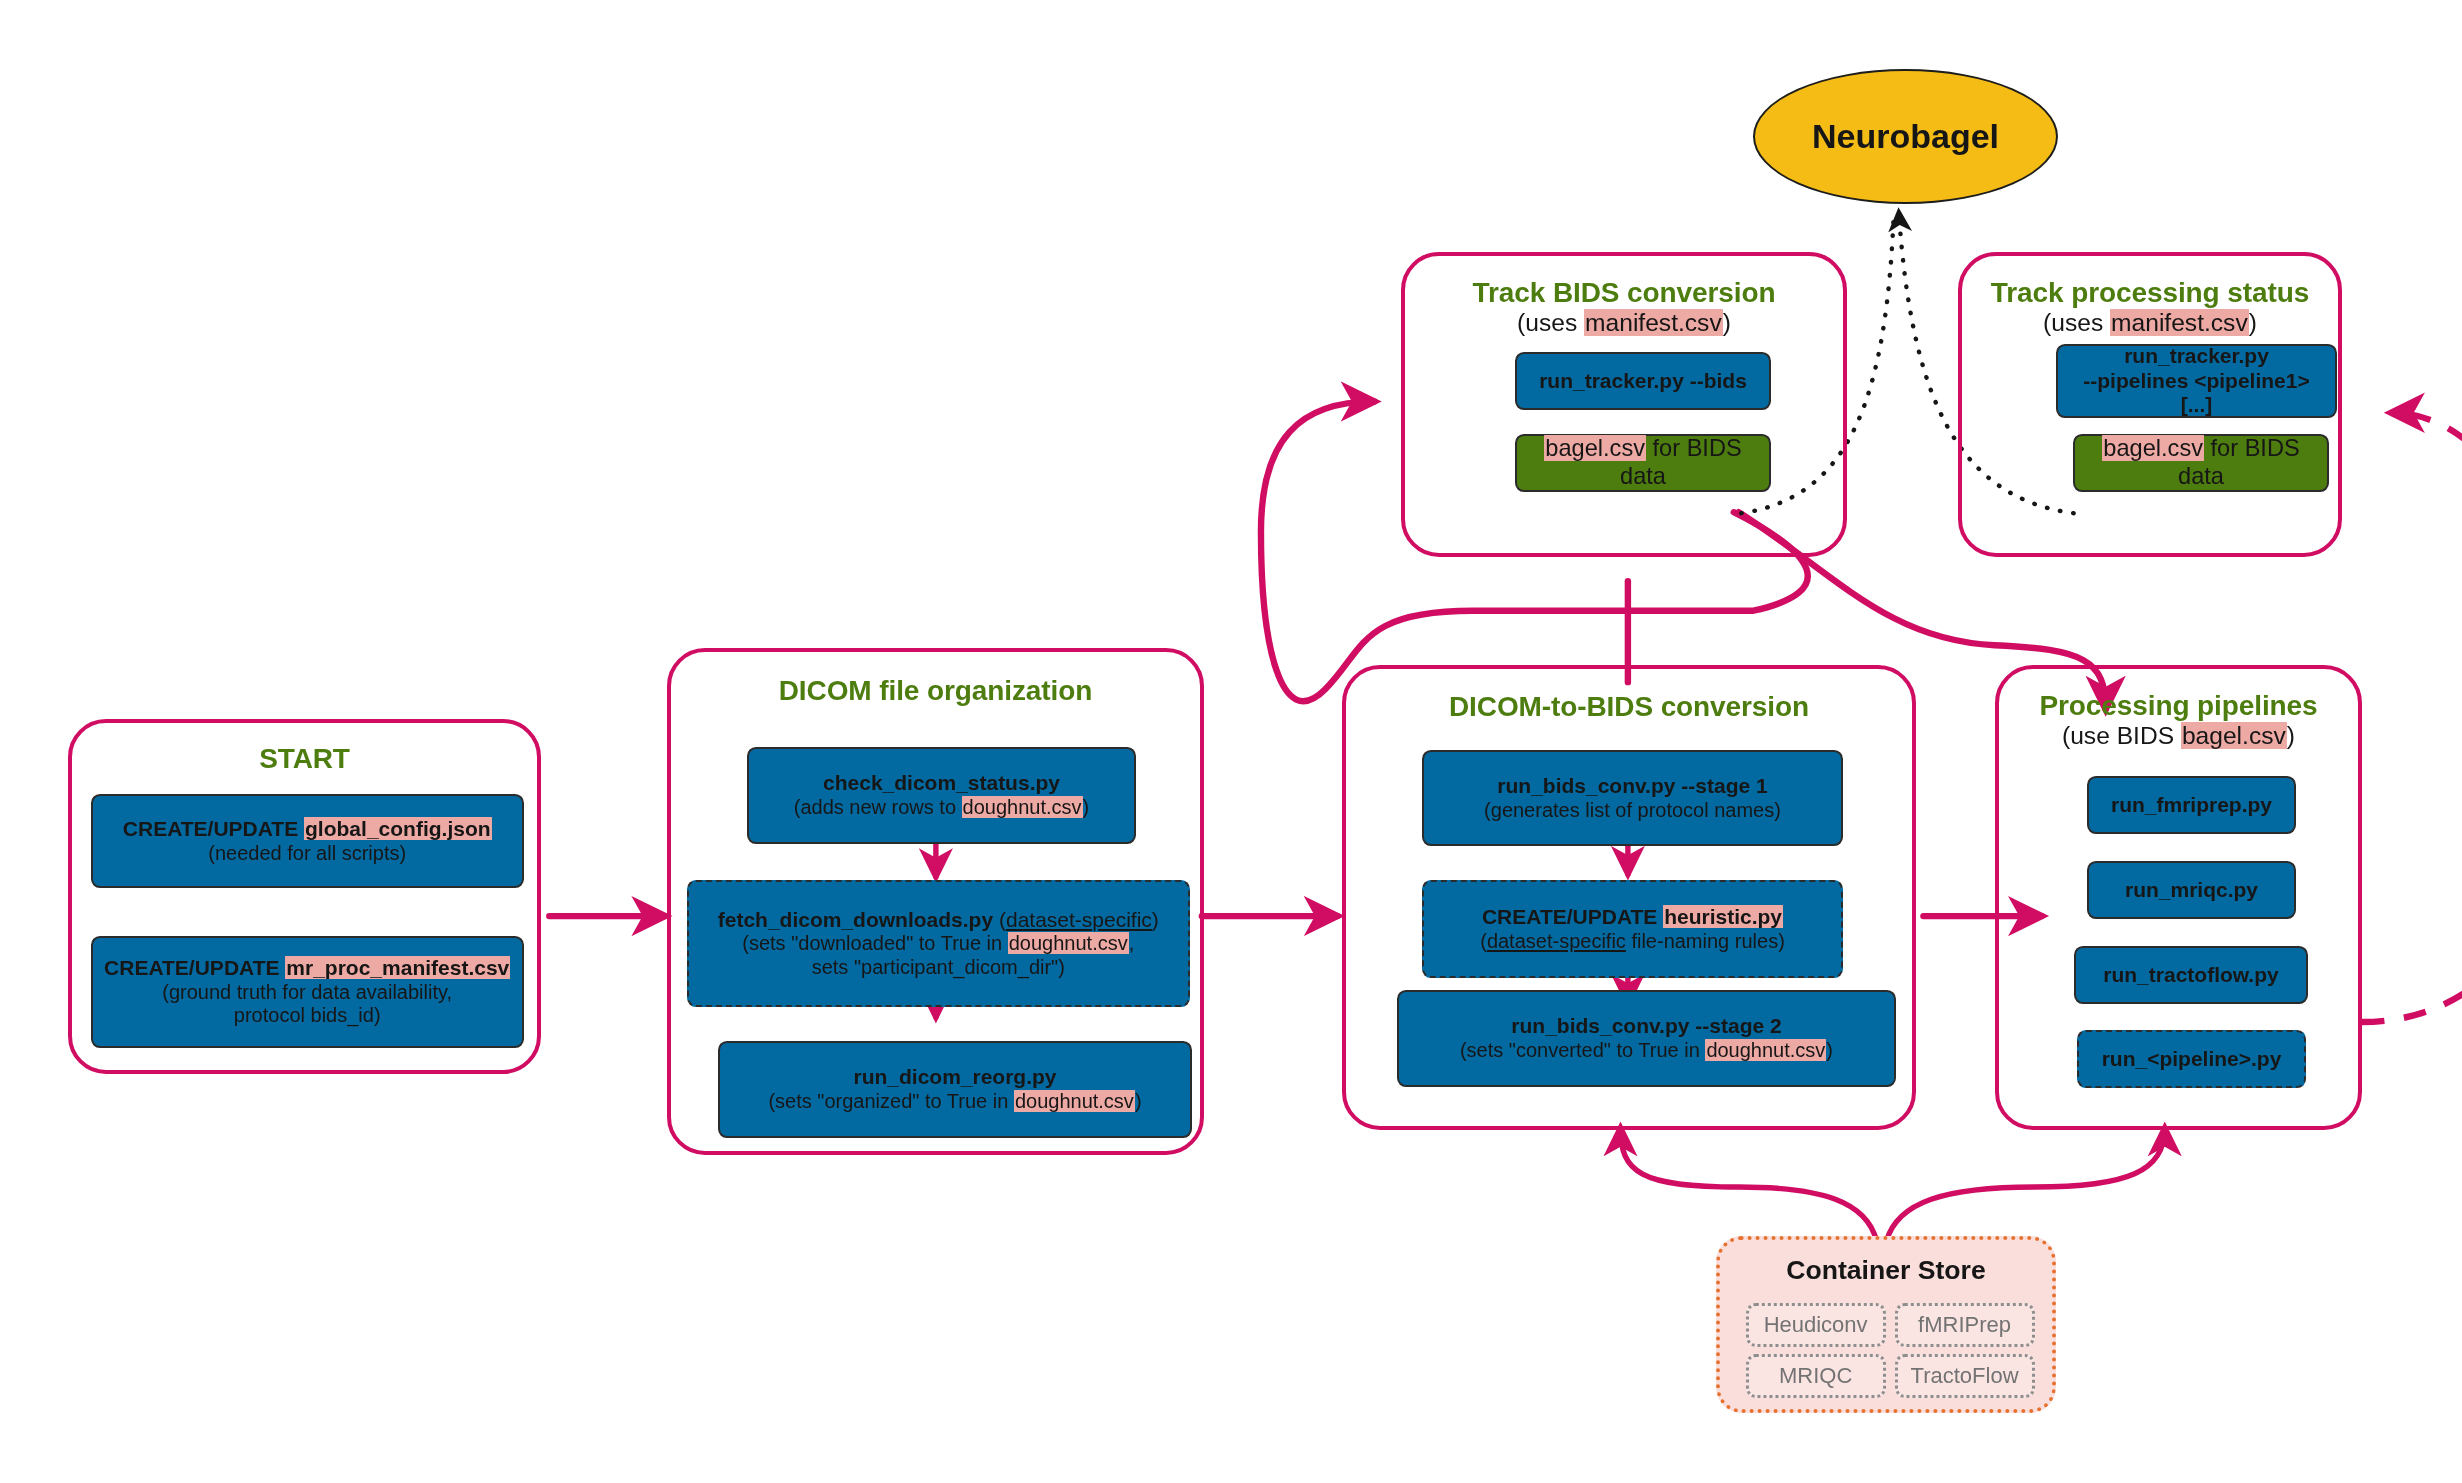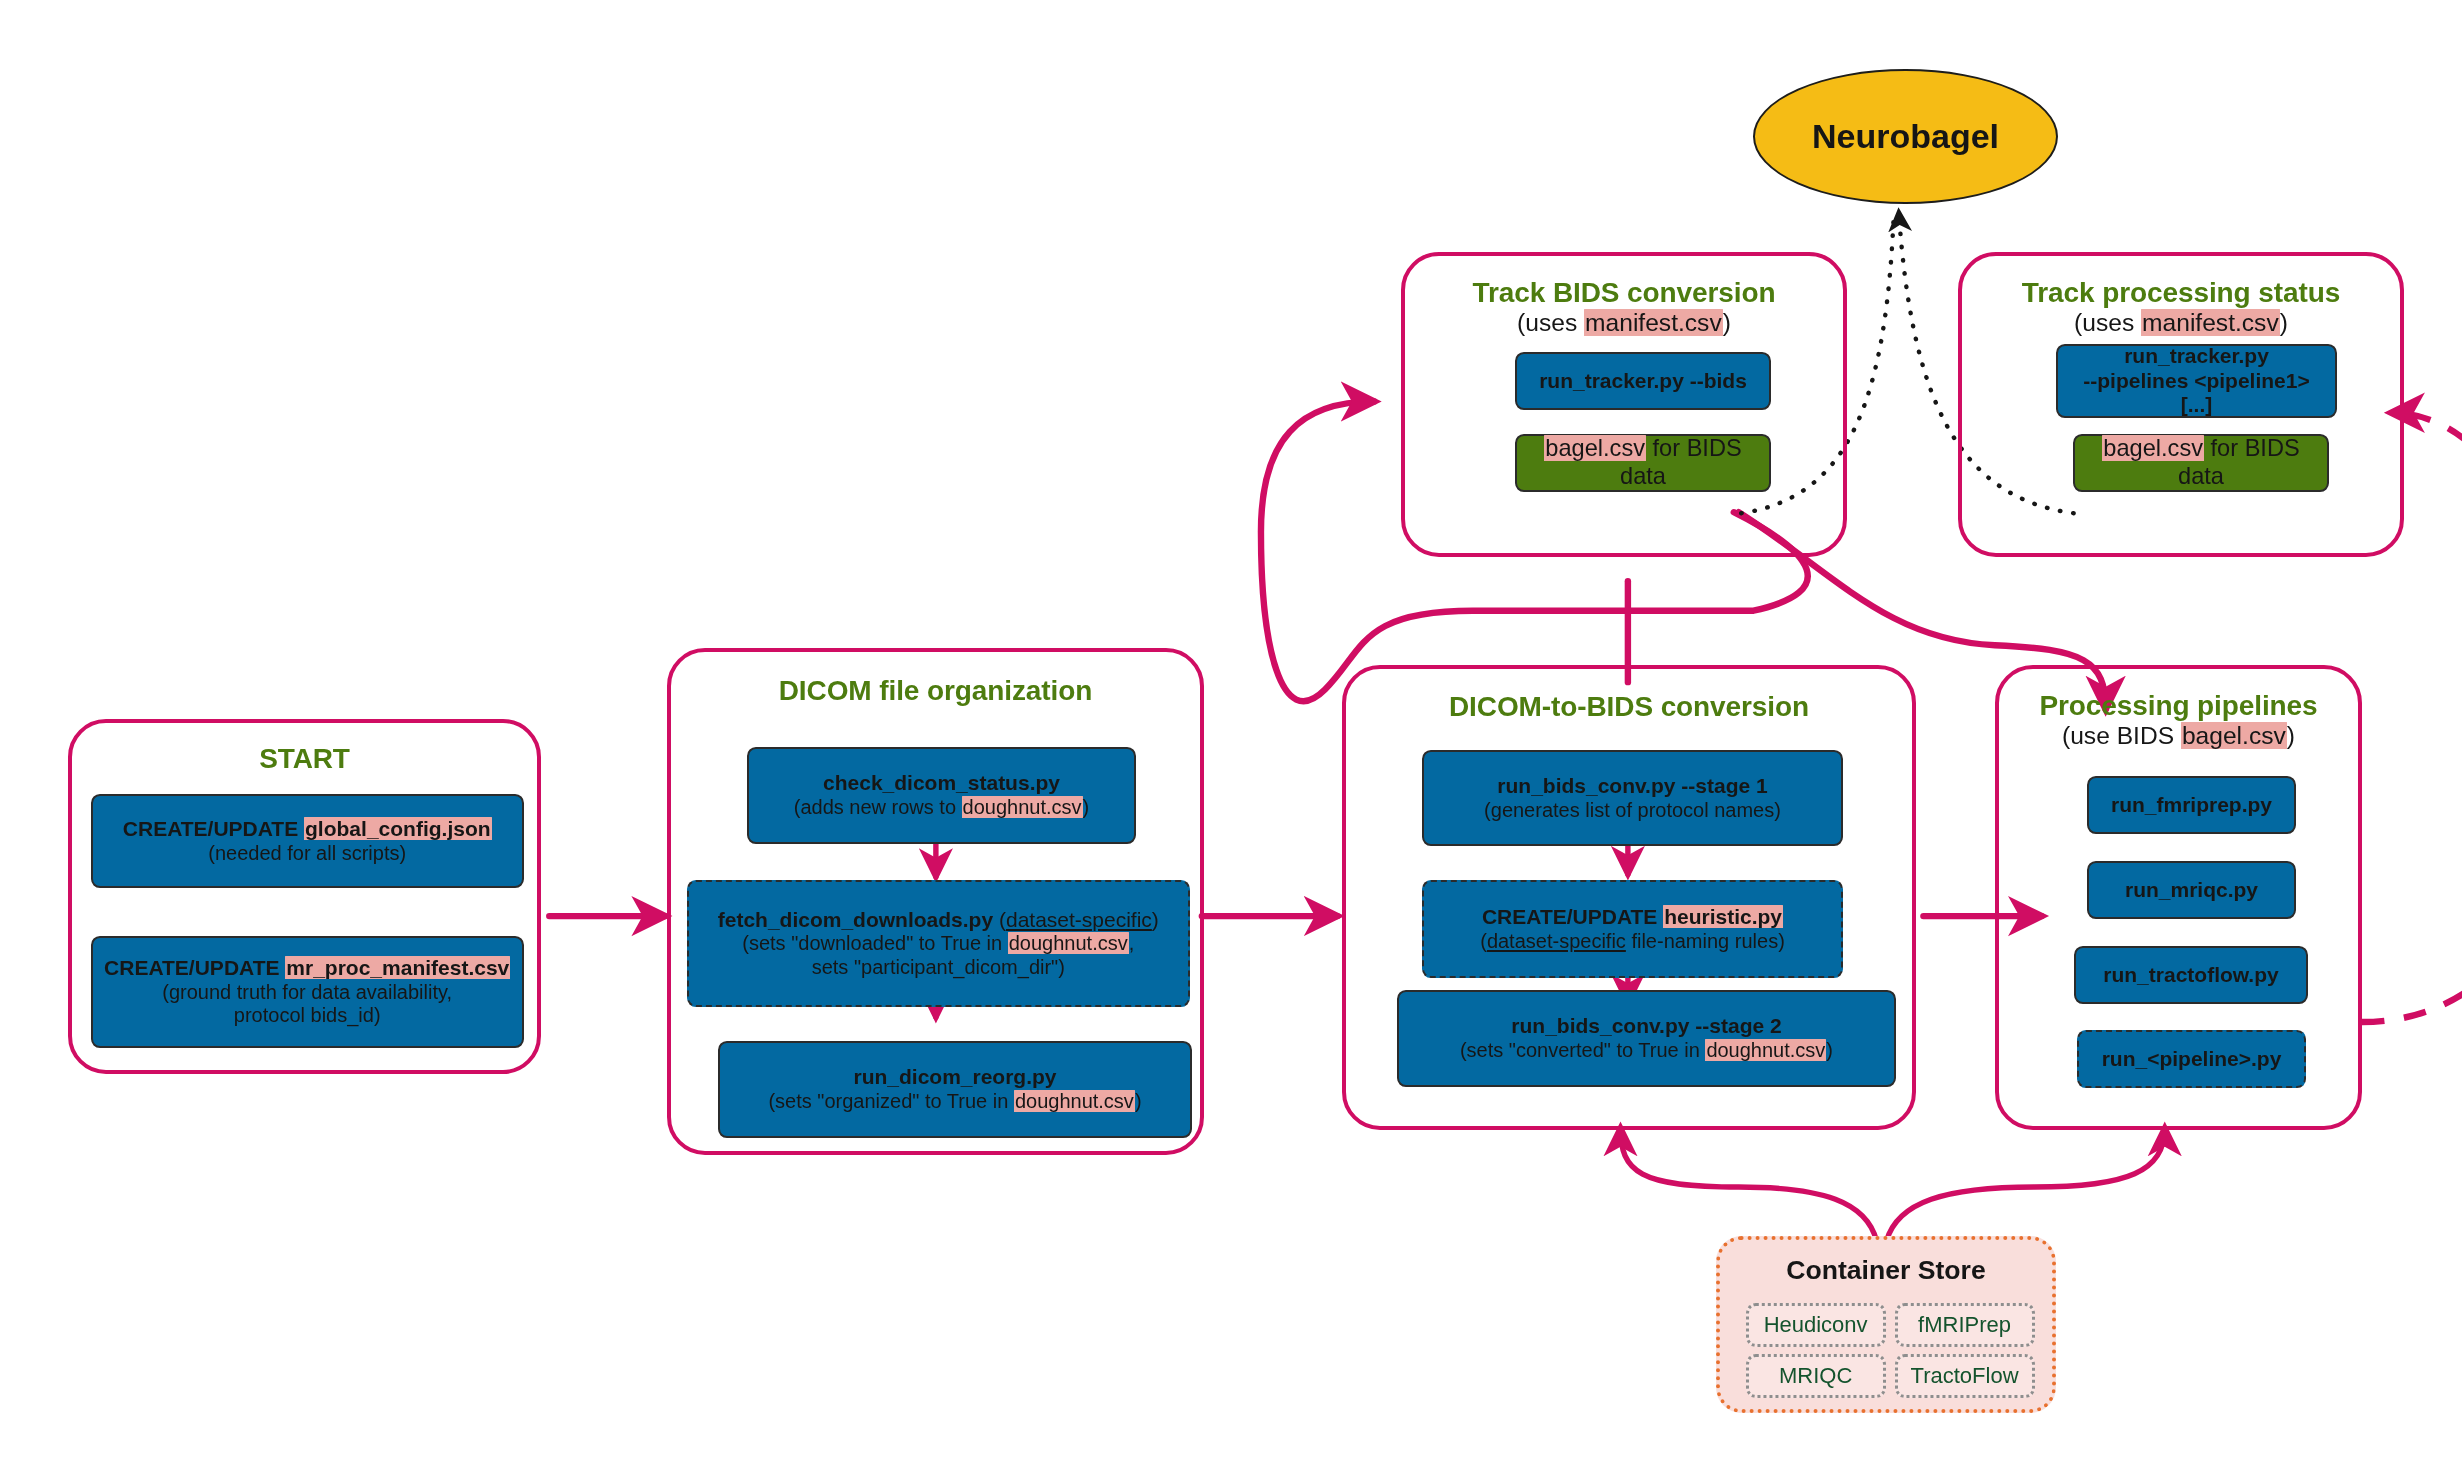--- a/index.html
+++ b/index.html
@@ -116,21 +116,21 @@
     gap: 6.9px 8.9px;
   }
   .cs-item {
     box-sizing: border-box;
     border: 3px dotted #8e8e8e;
     border-radius: 9.8px;
     background: rgba(255,255,255,0.22);
     display: flex;
     align-items: center;
     justify-content: center;
-    color: #14532d;
+    color: #737373;
   }
 </style>
 </head>
 <body>
 
 <div id="stage">
 
   <svg class="edges" viewBox="0 0 5309 3013">
     <defs>
       <marker id="ah" viewBox="0 0 12 12" refX="9" refY="6" markerWidth="7" markerHeight="7" orient="auto-start-reverse" markerUnits="strokeWidth">
@@ -289,21 +289,21 @@
       <div class="l1" style="font-size:21px;">run_tracker.py --bids</div>
     </div>
 
     <div class="node white" style="left:110px; top:178px; width:256px; height:58px;">
       <div class="l2" style="font-size:23.6px;">
         <span class="hl">bagel.csv</span><span> for BIDS data</span>
       </div>
     </div>
   </div>
 
-  <div class="group" style="left:1958px; top:252px; width:446px; height:305px;">
+  <div class="group" style="left:1958px; top:252px; width:384px; height:305px;">
     <div class="gtitle" style="font-size:28px; margin-top:20.7px;">Track processing status</div>
     <div class="gsub" style="font-size:24.6px; margin-top:1px;">
       <span>(uses </span><span class="hl">manifest.csv</span><span>)</span>
     </div>
 
     <div class="node" style="left:94px; top:88px; width:281px; height:74px;">
       <div class="l1" style="font-size:21px;">run_tracker.py</div>
       <div class="l1" style="font-size:21px;">--pipelines &lt;pipeline1&gt; [...]</div>
     </div>
 

